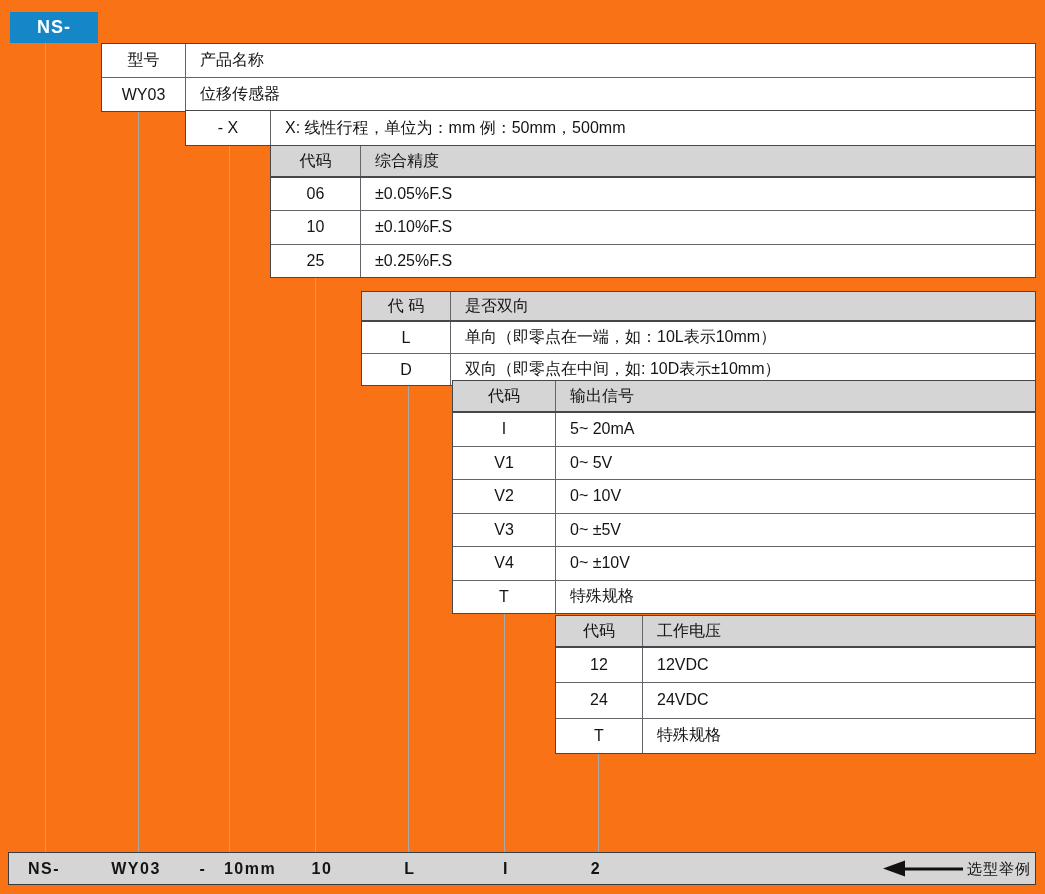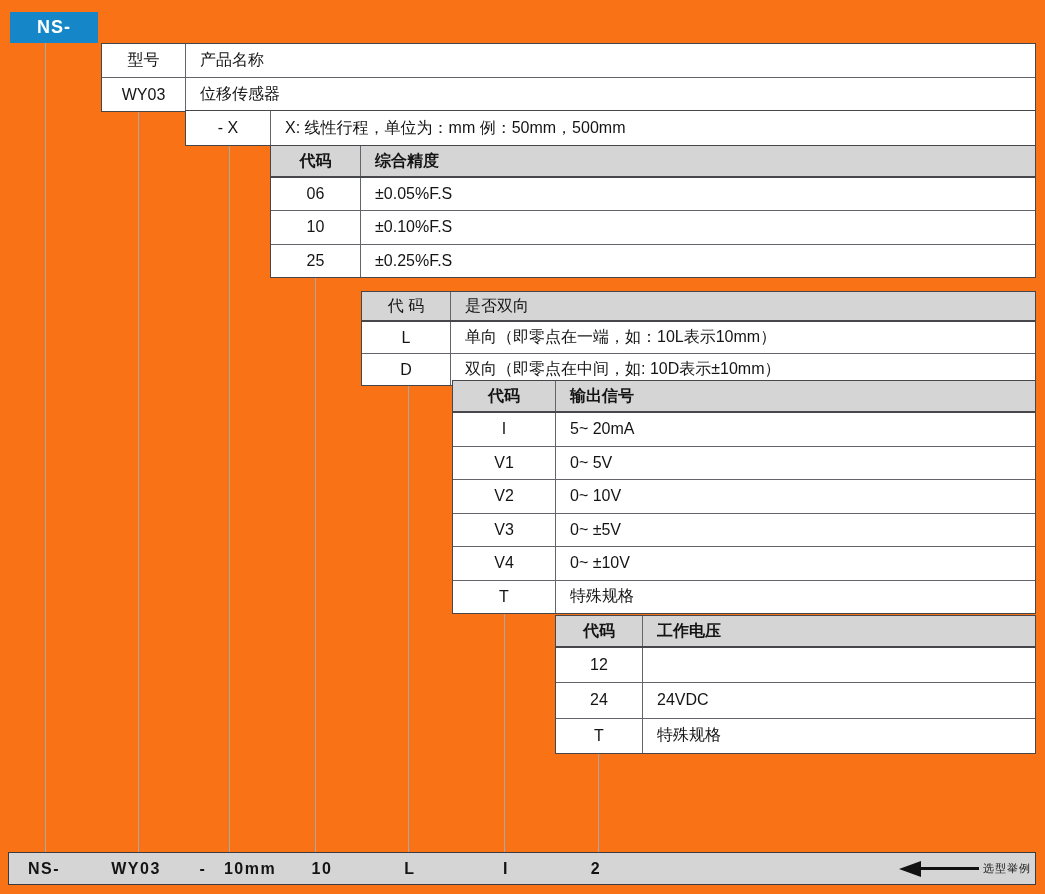--- a/index.html
+++ b/index.html
@@ -45,41 +45,41 @@
   }
   .c-val{flex:1;display:flex;align-items:center;padding-left:14px;box-sizing:border-box;}
   
   .t-model .c-code{width:84px;}
   .t-stroke .c-code{width:85px;}
   .t-accuracy .c-code{width:90px;}
   .t-direction .c-code{width:89px;}
   .t-output .c-code{width:103px;}
   .t-voltage .c-code{width:87px;}
   
-  .t-accuracy .hdr,.t-output .hdr,.t-voltage .hdr{height:32px;font-weight:bold;}
+  .t-accuracy .hdr,.t-output .hdr,.t-voltage .hdr{height:32px;}
   .t-direction .hdr{height:30px;}
   
   .example-bar{
     position:absolute;left:8px;top:852px;width:1028px;height:33px;
     background:var(--hdr);border:1.8px solid #3B3C40;box-sizing:border-box;z-index:2;
   }
   .example-bar .part{
     position:absolute;top:50%;transform:translate(-50%,-50%);
     font-weight:bold;font-size:16px;letter-spacing:1.5px;white-space:nowrap;
   }
   .arrow-group{
     position:absolute;right:4px;top:50%;transform:translateY(-50%);
     display:flex;align-items:center;
   }
   .arrow-head{
     width:0;height:0;border-top:8px solid transparent;border-bottom:8px solid transparent;
     border-right:22px solid #111;
   }
   .arrow-tail{width:58px;height:3px;background:#111;}
-  .example-caption{font-size:11px;margin-left:4px;letter-spacing:1px;}
+  .example-caption{font-size:15px;margin-left:4px;letter-spacing:1px;}
 </style>
 </head>
 <body>
 
 <div class="canvas">
 
   <div class="conn" style="left:45px;top:43px;height:810px"></div>
   <div class="conn" style="left:138px;top:112px;height:741px"></div>
   <div class="conn" style="left:229px;top:146px;height:707px"></div>
   <div class="conn" style="left:315px;top:278px;height:575px"></div>
@@ -172,20 +172,21 @@
     </div>
   </div>
 
   <div class="tbl t-voltage" style="left:555px;top:615px;width:481px;height:139px">
     <div class="trow hdr">
       <div class="c-code">代码</div>
       <div class="c-val">工作电压</div>
     </div>
     <div class="trow">
       <div class="c-code">12</div>
+      <div class="c-val">12VDC</div>
     </div>
     <div class="trow">
       <div class="c-code">24</div>
       <div class="c-val">24VDC</div>
     </div>
     <div class="trow">
       <div class="c-code">T</div>
       <div class="c-val">特殊规格</div>
     </div>
   </div>

